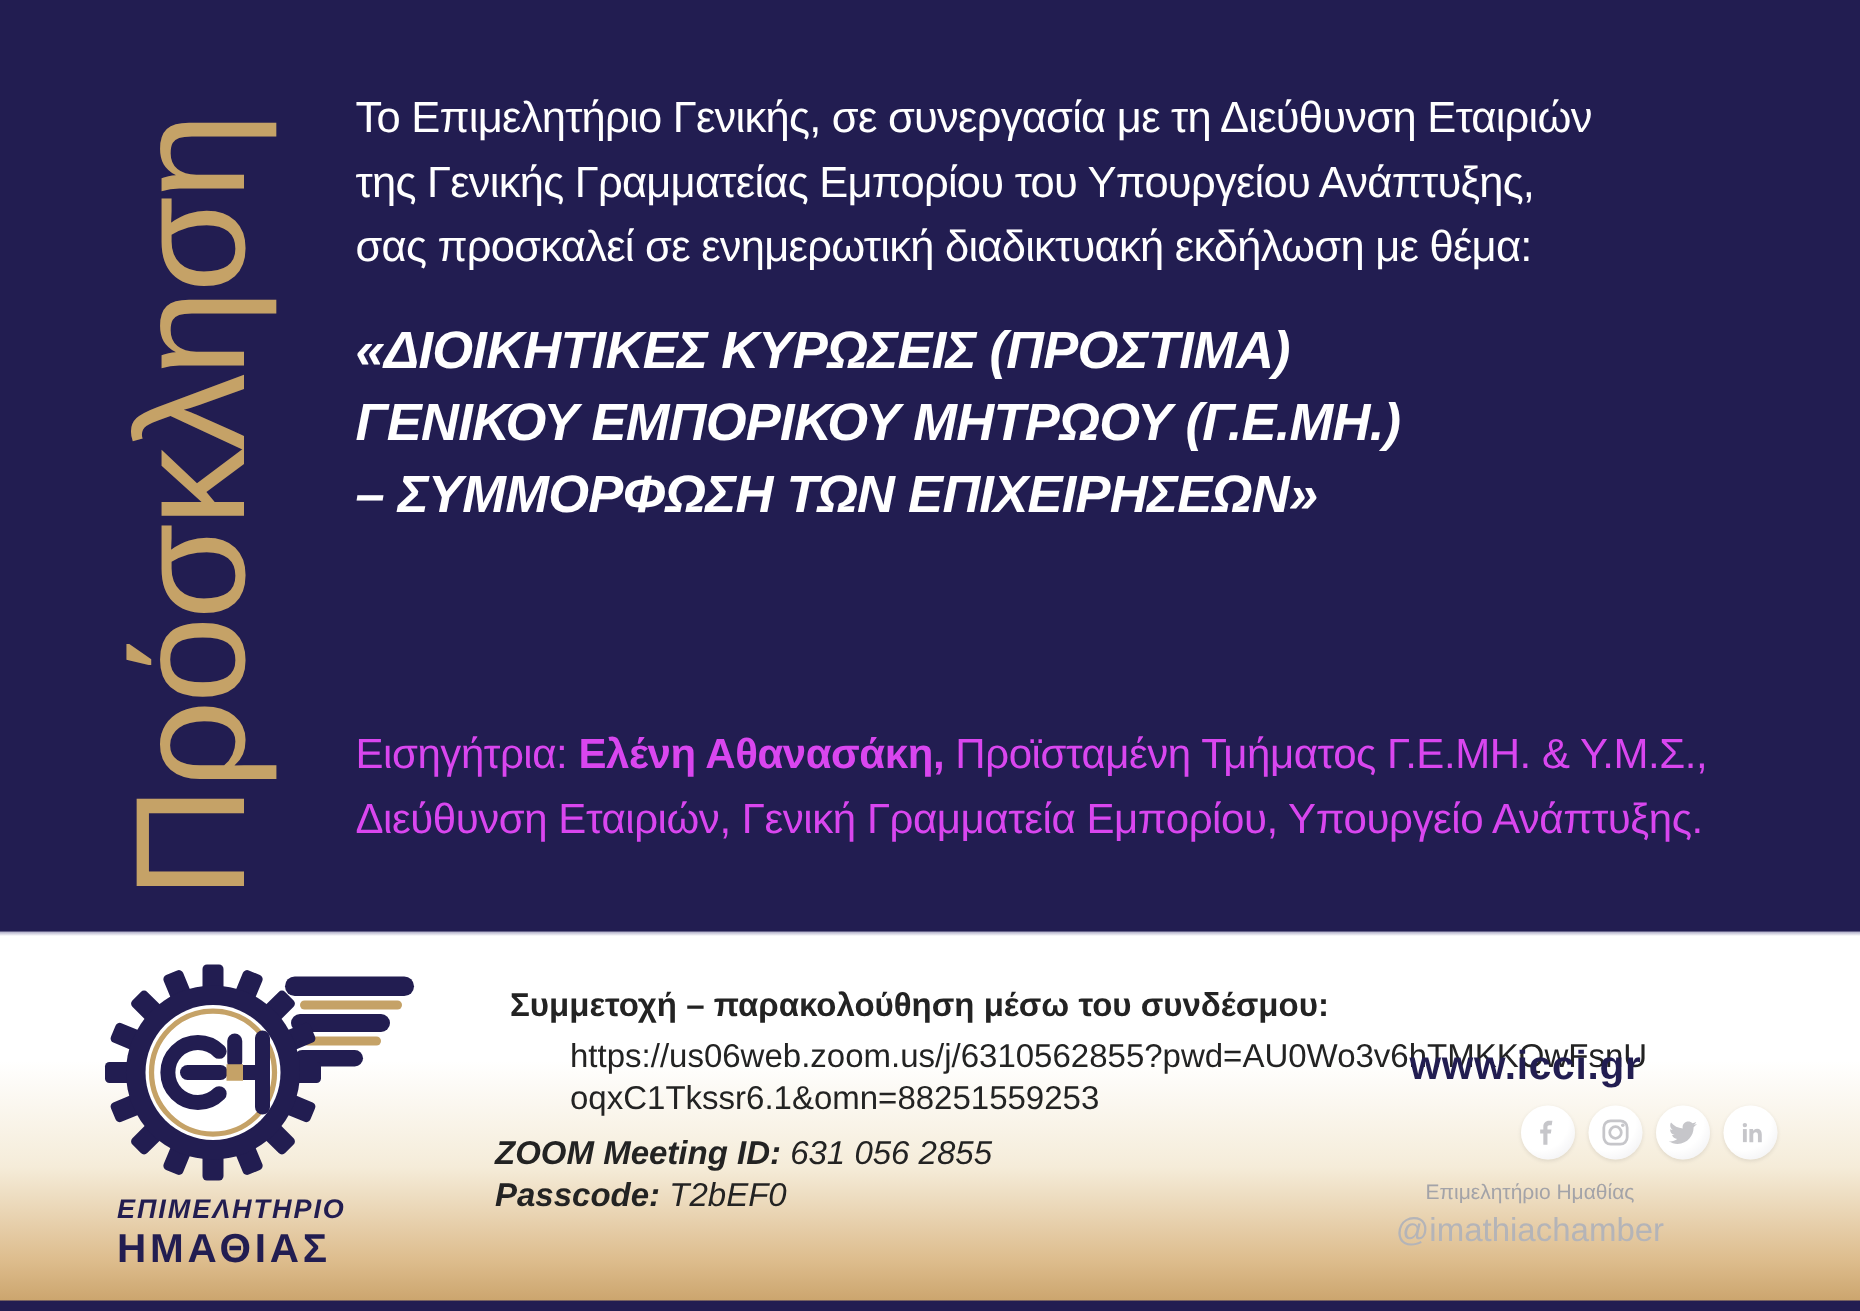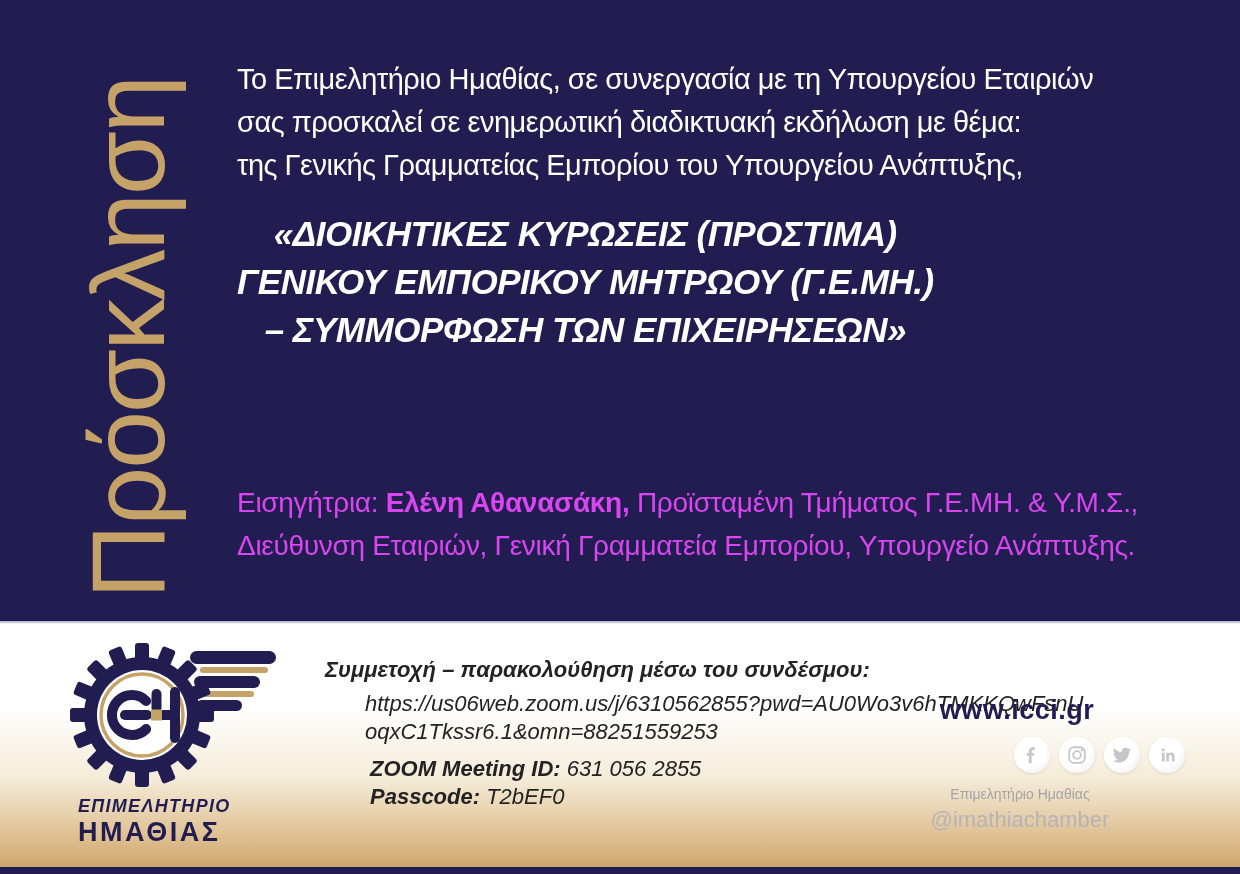--- a/index.html
+++ b/index.html
@@ -11,38 +11,38 @@
   }
   .hero { position:absolute; left:0; top:0; width:1240px; height:621px; background:#221d51; }
 
   .vertical-title {
     position:absolute; left:128px; top:338px;
     transform:translate(-50%,-50%) rotate(-90deg);
     font-size:104px; color:#c5a267; white-space:nowrap; letter-spacing:-2px;
   }
   .intro  { position:absolute; left:237px; top:58px;  color:#fff; font-size:29px; line-height:43px; letter-spacing:-0.5px; }
   .title  { position:absolute; left:237px; top:210px; color:#fff; font-size:35px; line-height:48px;
-            font-weight:bold; font-style:italic; letter-spacing:-0.5px;text-align:center; }
+            font-weight:bold; font-style:italic; letter-spacing:-0.5px; }
   .schedule { position:absolute; left:237px; top:372px; color:#fff; font-size:30px; line-height:45px; letter-spacing:-0.3px; }
   .speaker  { position:absolute; left:237px; top:481px; color:#d946ef; font-size:28px; line-height:43px; letter-spacing:-0.3px; }
   .schedule b, .speaker b { font-weight:bold; }
 
   footer {
     position:absolute; left:0; top:621px; width:1240px; height:253px;
     background:linear-gradient(180deg,#a9a7c3 0px,#ffffff 3px,#ffffff 34%,#f5ecd9 62%,#ddbc8c 87%,#c79f66 100%);
   }
   .logo-block { position:absolute; left:62px; top:16px; }
   .org { position:absolute; left:78px; top:175px; color:#221d51; font-weight:bold; }
   .org-line1 { font-size:18px; letter-spacing:1.3px;font-style:italic; }
   .org-line2 { font-size:27px; letter-spacing:2.5px; }
 
-  .participation { position:absolute; left:325px; top:36px; color:#232323; font-style:italic; }
+  .participation { position:absolute; left:340px; top:36px; color:#232323; }
   .p-head { font-size:22px; font-weight:bold; margin-bottom:7px; }
   .p-link { font-size:22px; line-height:28px;margin-left:40px; }
-  .meeting { position:absolute; left:330px; top:134px; color:#232323; font-style:italic; font-size:22px; line-height:28px;margin-left:40px; }
+  .meeting { position:absolute; left:330px; top:134px; color:#232323; font-style:italic; font-size:22px; line-height:28px; }
   .meeting b { font-weight:bold; }
 
   .web { position:absolute; right:55px; top:74px; width:330px; text-align:center; }
   .site { font-size:27px; font-weight:bold; color:#221d51; letter-spacing:0.5px; padding-right:6px; }
   .icons { display:flex; justify-content:flex-end; gap:9px; margin-top:11px; }
   .icon-circle {
     width:36px; height:36px; border-radius:50%;
     background:radial-gradient(circle at 35% 30%, #ffffff 55%, #ebebee 100%);
     box-shadow:0 1px 3px rgba(0,0,0,0.10);
     display:flex; align-items:center; justify-content:center;
@@ -55,23 +55,23 @@
 </style>
 </head>
 <body>
 
 <div class="page">
 
   <section class="hero">
     <div class="vertical-title">Πρόσκληση</div>
 
     <div class="intro">
-      <div>Το Επιμελητήριο Ημαθίας, σε συνεργασία με τη Υπουργείου Εταιριών</div>
+      <div>Το Επιμελητήριο Γενικής, σε συνεργασία με τη Διεύθυνση Εταιριών</div>
+      <div>της Γενικής Γραμματείας Εμπορίου του Υπουργείου Ανάπτυξης,</div>
       <div>σας προσκαλεί σε ενημερωτική διαδικτυακή εκδήλωση με θέμα:</div>
-      <div>της Γενικής Γραμματείας Εμπορίου του Υπουργείου Ανάπτυξης,</div>
     </div>
 
     <div class="title">
       <div>«ΔΙΟΙΚΗΤΙΚΕΣ ΚΥΡΩΣΕΙΣ (ΠΡΟΣΤΙΜΑ)</div>
       <div>ΓΕΝΙΚΟΥ ΕΜΠΟΡΙΚΟΥ ΜΗΤΡΩΟΥ (Γ.Ε.ΜΗ.)</div>
       <div>– ΣΥΜΜΟΡΦΩΣΗ ΤΩΝ ΕΠΙΧΕΙΡΗΣΕΩΝ»</div>
     </div>
 
     <div class="schedule">
     </div>

